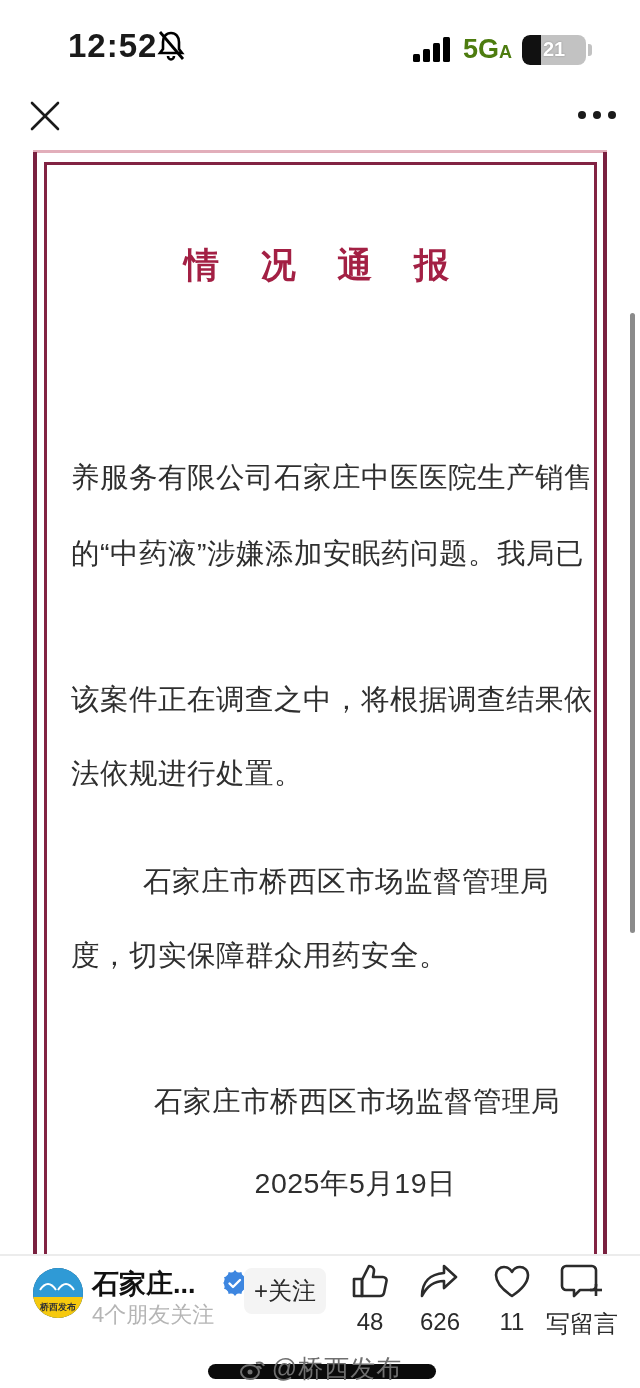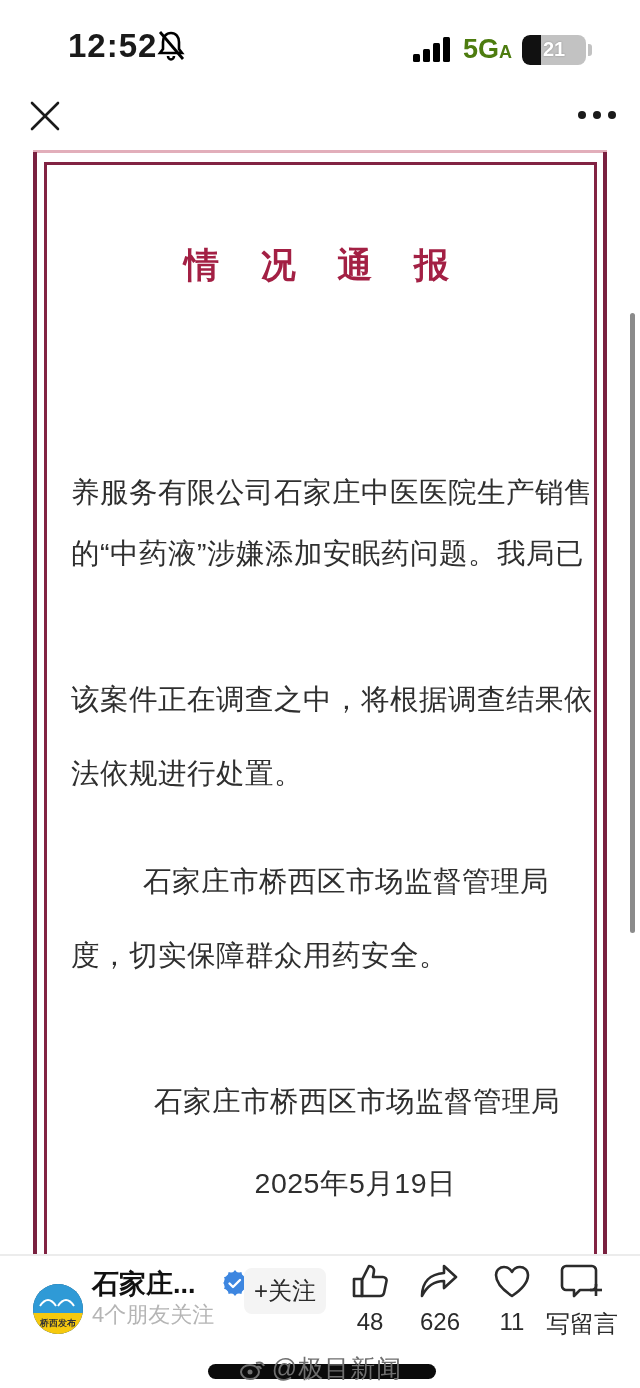--- a/index.html
+++ b/index.html
@@ -30,29 +30,29 @@
   .doc-topline { position:absolute; top:0; left:33px; width:574px; height:3px; background:#e2aeba; }
   .frame-outer-l { position:absolute; top:2px; left:33px; width:4px; height:1102px; background:#7a2140; }
   .frame-outer-r { position:absolute; top:2px; left:603px; width:4px; height:1102px; background:#7a2140; }
   .frame-inner { position:absolute; top:12px; left:44px; width:553px; height:1092px;
                  border-top:3px solid #822343; border-left:3px solid #822343; border-right:3px solid #822343; }
   .doc-title { position:absolute; top:92px; left:71px; width:507px; text-align:center;
                font-size:35px; font-weight:bold; letter-spacing:16px; color:#a32044; white-space:nowrap; }
   .doc-line { position:absolute; left:71px; width:507px; font-size:28.5px; color:#2f2f2f;
               letter-spacing:0.5px; white-space:nowrap; line-height:30px; }
   .indent { padding-left:72px; }
-  .l1{top:238px;} .l2{top:327px;} .l3{top:388px;} .l4{top:456px;}
+  .l1{top:238px;} .l2{top:312px;} .l3{top:388px;} .l4{top:456px;}
   .l5{top:534px;} .l6{top:608px;} .l7{top:716px;} .l8{top:790px;}
   .sig { top:936px; text-align:right; padding-right:18px; }
   .doc-date { top:1018px; text-align:right; padding-right:122px; }
   
   .scrollbar { position:absolute; top:313px; right:5px; width:5px; height:620px; background:#8b8b8b; border-radius:3px; }
   
   .footer { position:absolute; top:1254px; left:0; width:640px; height:134px; background:#fff; border-top:2px solid #ececec; }
-  .avatar { position:absolute; left:33px; top:28px; width:50px; height:50px; border-radius:50%; overflow:hidden; background:#0c4a6e; }
+  .avatar { position:absolute; left:33px; top:12px; width:50px; height:50px; border-radius:50%; overflow:hidden; background:#0c4a6e; }
   .avatar .sky { position:absolute; top:0; left:0; right:0; height:58%; background:#2f9ad6; }
   .avatar .bridge { position:absolute; top:9px; left:5px; }
   .avatar .ground { position:absolute; bottom:0; left:0; right:0; height:42%; background:#f6c90e;
                     display:flex; align-items:center; justify-content:center; }
   .avatar .ground span { font-size:9px; font-weight:bold; color:#333; letter-spacing:0; }
   .acct-name { position:absolute; left:92px; top:10px; font-size:27px; font-weight:bold; color:#111; }
   .verify { position:absolute; left:222px; top:14px; }
   .acct-sub { position:absolute; left:92px; top:44px; font-size:22px; color:#b5b5b5; }
   .follow-btn { position:absolute; left:244px; top:12px; width:82px; height:46px; background:#f4f4f4;
                 border:none; border-radius:8px; font-size:24px; color:#2b2b2b; cursor:pointer;
@@ -201,14 +201,14 @@
 <div class="home-bar"></div>
 <div class="watermark">
   <span>
     <svg width="28" height="24" viewBox="0 0 28 24">
       <ellipse cx="12" cy="15" rx="9" ry="7" fill="none" stroke="#6f6f6f" stroke-width="2"></ellipse>
       <circle cx="12" cy="15" r="2.5" fill="#6f6f6f"></circle>
       <path d="M18 6 Q24 4 26 9" fill="none" stroke="#6f6f6f" stroke-width="2"></path>
       <path d="M19 10 Q22 9 23 12" fill="none" stroke="#6f6f6f" stroke-width="2"></path>
     </svg>
   </span>
-  <span>@极目新闻</span>
+  <span>@桥西发布</span>
 </div>
 
 </body></html>

